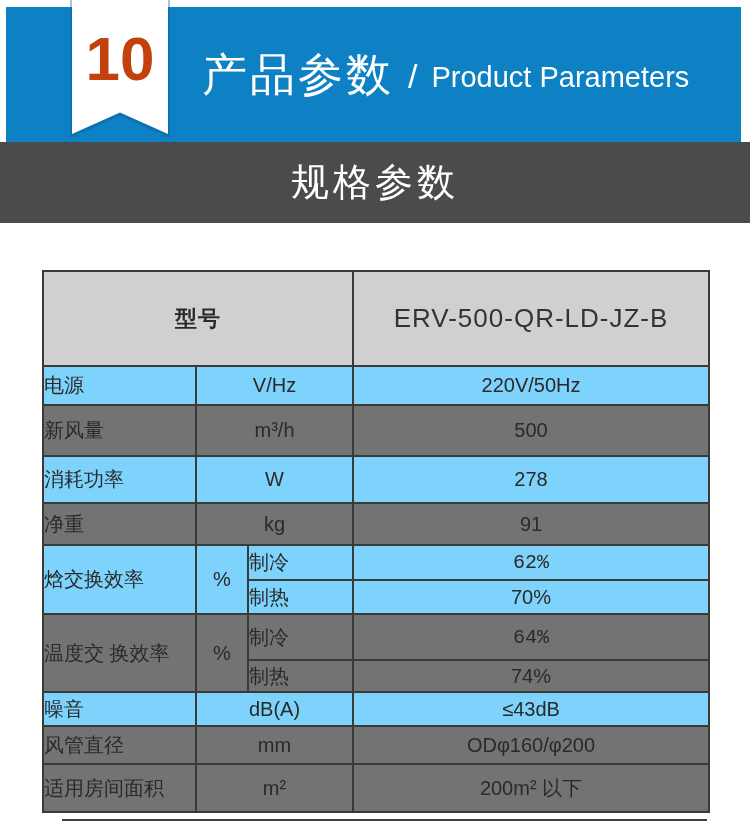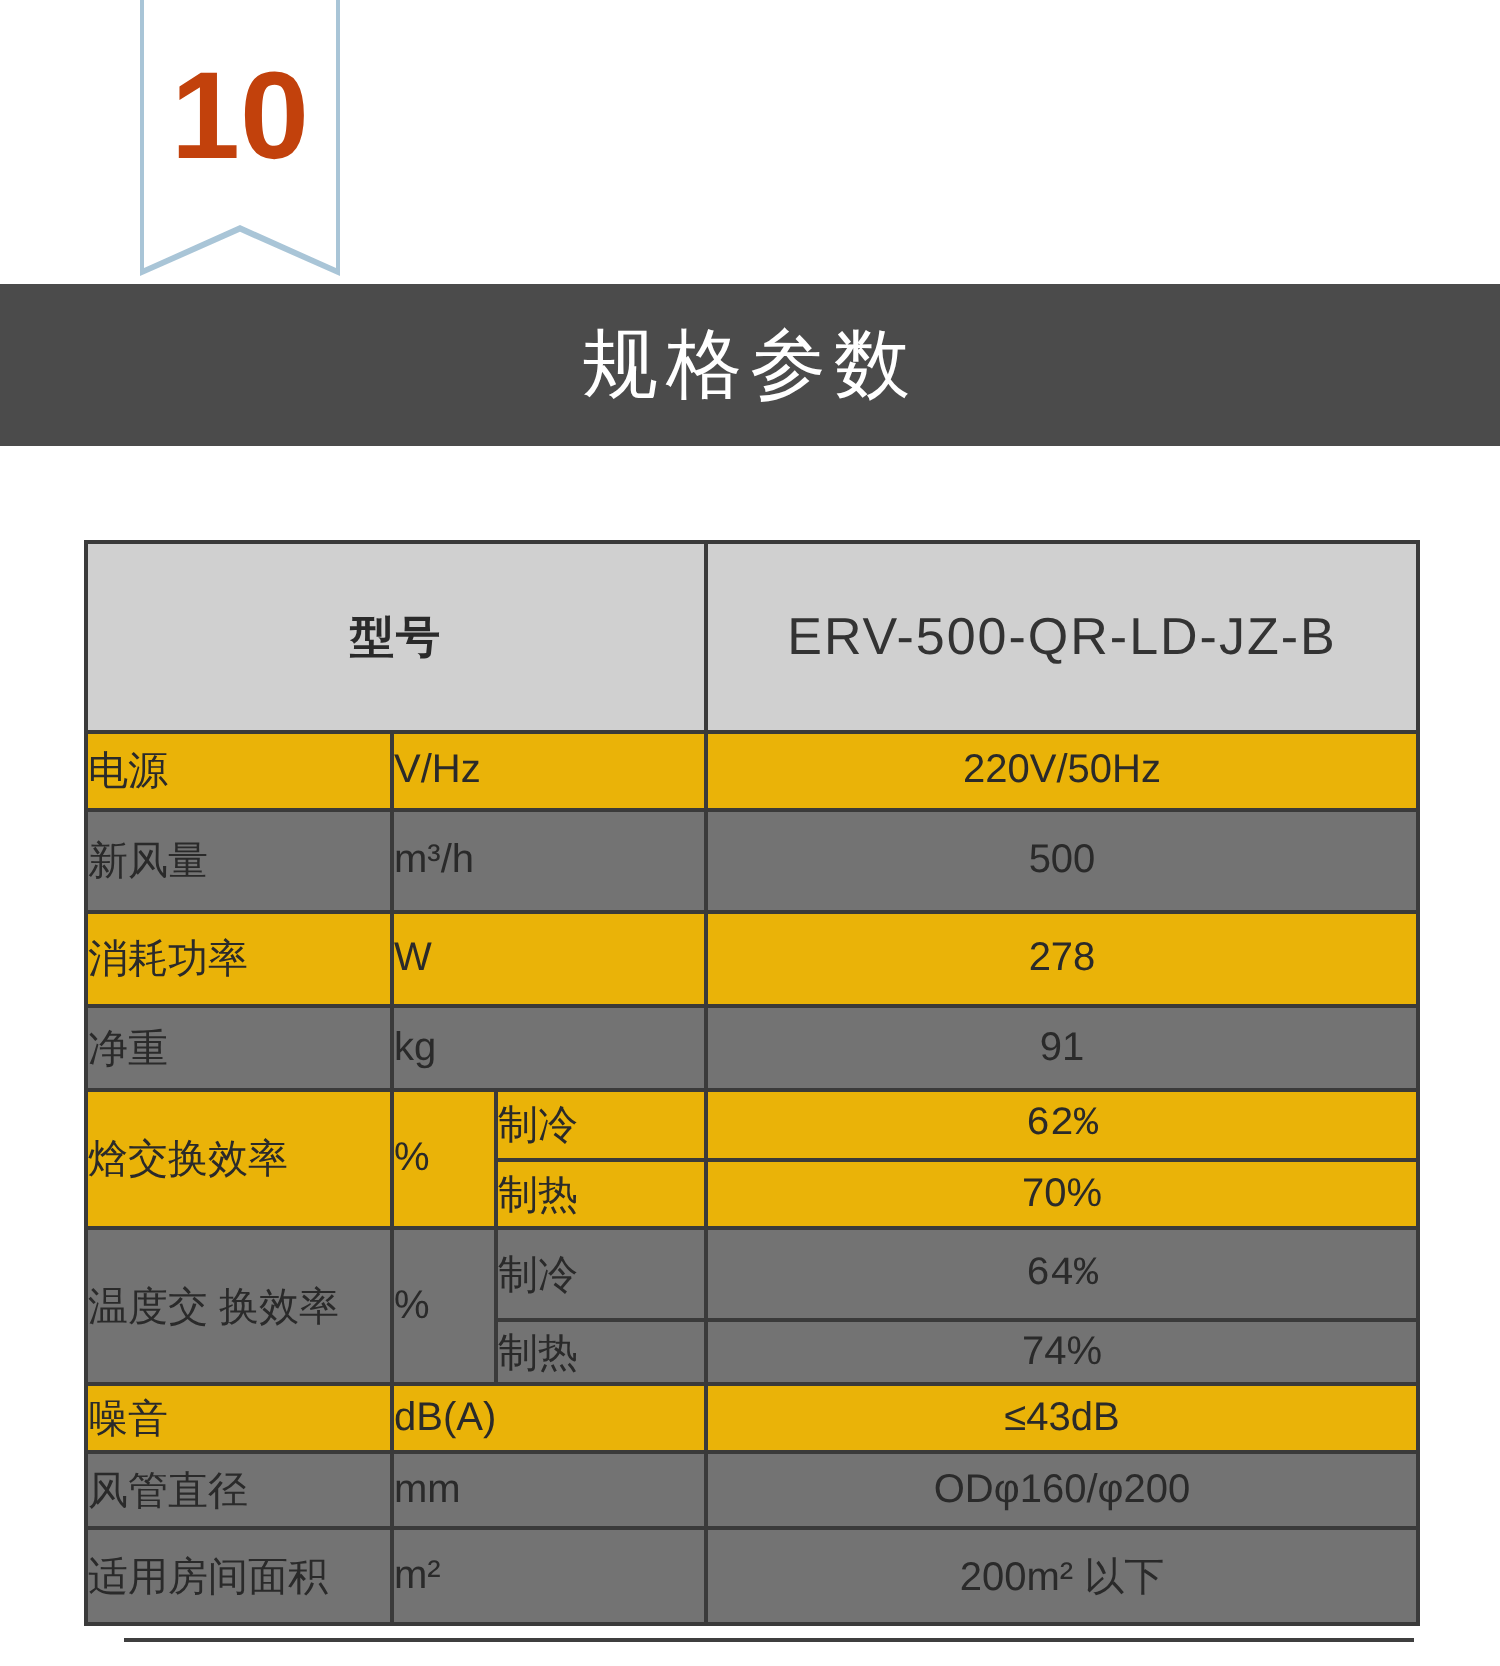--- a/index.html
+++ b/index.html
@@ -26,27 +26,27 @@
                display:flex;align-items:center;justify-content:center;}
   .section-title{color:#ffffff;font-size:38px;letter-spacing:4px;font-weight:400;}
 
   
   .spec-wrap{position:absolute;left:42px;top:270px;width:666px;}
   table.spec{border-collapse:collapse;width:666px;table-layout:fixed;}
   table.spec td{border:2px solid #3a3a3a;font-size:20px;vertical-align:middle;
                 padding:0;overflow:hidden;}
   table.spec{border:2px solid #222222;}
   .cell-label{text-align:left;padding-left:13px;}
-  .cell-unit{text-align:left;}
+  .cell-unit{text-align:center;}
   .cell-mode{text-align:left;padding-left:12px;}
   .cell-value{text-align:center;}
   .row-header{height:95px;background:#d0d0d0;}
   .row-header .cell-model-label{text-align:center;font-weight:700;font-size:22px;letter-spacing:1px;}
   .row-header .cell-model-value{text-align:center;font-size:26px;letter-spacing:1px;color:#333;}
-  .bg-alt{background:#eab308;}
+  .bg-alt{background:#7dd3fc;}
   .bg-white{background:#737373;}
   .r-power{height:39px;}
   .r-fresh{height:51px;}
   .r-consume{height:47px;}
   .r-weight{height:42px;}
   .r-sub-a{height:35px;}
   .r-sub-b{height:34px;}
   .r-sub-c{height:46px;}
   .r-sub-d{height:32px;}
   .r-noise{height:34px;}
@@ -58,20 +58,27 @@
   .val-duct{font-size:19px;}
 
   
   .bottom-rule{position:absolute;left:62px;top:819px;width:645px;height:2px;background:#3f3f3f;}
 </style>
 </head>
 <body>
 
 <div class="page">
 
+  <div class="banner">
+    <div class="banner-title">
+      <span class="title-cn">产品参数</span>
+      <span class="title-sep">/</span>
+      <span class="title-en">Product Parameters</span>
+    </div>
+  </div>
 
   <div class="ribbon-shadow"></div>
   <div class="ribbon">
     <span class="ribbon-num">10</span>
   </div>
 
   <div class="section-bar">
     <span class="section-title">规格参数</span>
   </div>
 

